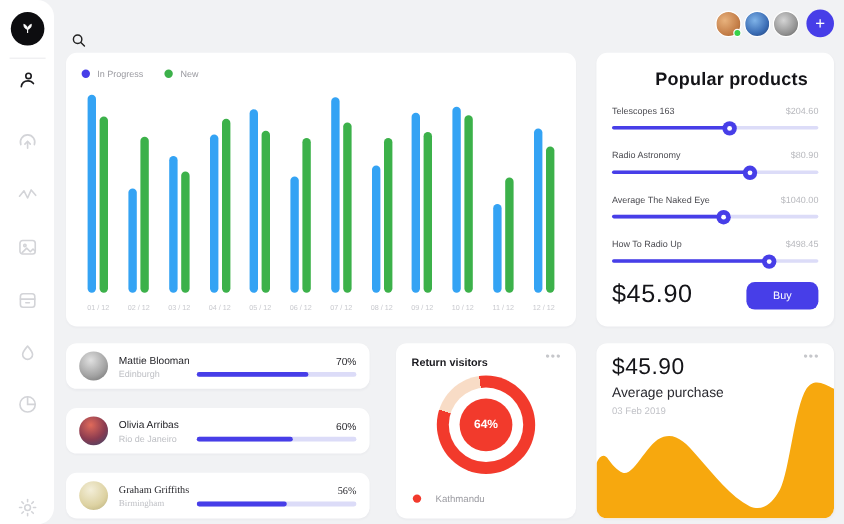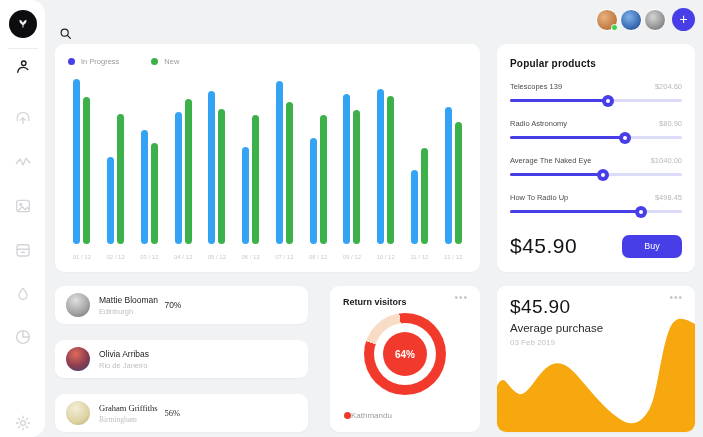--- a/index.html
+++ b/index.html
@@ -29,32 +29,32 @@
   .av1 { background:radial-gradient(circle at 35% 35%, #e8b27d, #c27b45 65%, #8a5a2e); }
   .av2 { background:radial-gradient(circle at 40% 35%, #7fb3e8, #3b6db5 60%, #1f3c70); }
   .av3 { background:radial-gradient(circle at 40% 35%, #d4d4d4, #8f8f8f 65%, #565656); }
   .status-dot { position:absolute; right:-1px; bottom:-1px; width:7px; height:7px; border-radius:50%; background:#37d24a; border:1.5px solid #fff; }
   .add-btn { width:23px; height:23px; border-radius:50%; background:var(--accent); color:#fff; font-size:14px; line-height:21px; text-align:center; margin-left:4px; cursor:pointer; border:none; }
 
   .card { position:absolute; background:#fff; border-radius:9px; box-shadow:0 1px 2px rgba(30,30,60,0.03); }
 
   
   .chart-card { left:55px; top:44px; width:425px; height:228px; }
-  .legend { position:absolute; left:13px; top:13px; display:flex; gap:32px; align-items:center; }
+  .legend { position:absolute; left:13px; top:13px; display:flex; gap:18px; align-items:center; }
   .legend-item { display:flex; align-items:center; gap:6px; font-size:7.5px; color:#9a9aa0; }
   .legend-dot { width:7px; height:7px; border-radius:50%; }
   .bars { position:absolute; left:10px; right:10px; top:46px; bottom:28px; display:flex; align-items:flex-end; }
   .bar-group { flex:1; display:flex; justify-content:center; align-items:flex-end; gap:3px; height:100%; }
   .bar { width:7px; border-radius:4px; }
   .xlabels { position:absolute; left:10px; right:10px; bottom:12px; display:flex; }
   .xlabel { flex:1; text-align:center; font-size:6px; color:#c9cacf; }
 
   
   .products-card { left:497px; top:44px; width:198px; height:228px; padding:14px 13px; }
-  .products-title { font-size:10px; font-weight:bold; color:#141418; letter-spacing:0.2px; }
+  .products-title { font-size:15px; font-weight:bold; color:#141418; letter-spacing:0.2px;margin-left:36px; }
   .product-row { margin-top:13px; }
   .product-line { display:flex; justify-content:space-between; align-items:baseline; }
   .product-name { font-size:7.5px; color:#4c4c52; }
   .product-price { font-size:7.5px; color:#b7b8bd; }
   .slider { position:relative; height:12px; margin-top:3px; cursor:pointer; }
   .slider-track { position:absolute; left:0; right:0; top:5px; height:3px; border-radius:2px; background:var(--track); }
   .slider-fill { position:absolute; left:0; top:5px; height:3px; border-radius:2px; background:var(--accent); }
   .slider-thumb { position:absolute; top:0.5px; width:12px; height:12px; border-radius:50%; background:var(--accent); transform:translateX(-6px); }
   .slider-thumb::after { content:""; position:absolute; left:4px; top:4px; width:4px; height:4px; border-radius:50%; background:#fff; }
   .products-footer { position:absolute; left:13px; right:13px; bottom:14px; display:flex; justify-content:space-between; align-items:center; }
@@ -64,34 +64,34 @@
   
   .user-card { left:55px; width:253px; height:38px; padding:7px 11px; display:flex; align-items:center; }
   .uc1{ top:286px; } .uc2{ top:340px; } .uc3{ top:394px;font-family:Liberation Serif, serif; }
   .user-avatar { width:24px; height:24px; border-radius:50%; flex:0 0 auto; }
   .ua1 { background:radial-gradient(circle at 40% 30%, #e0e0e0, #a2a2a2 60%, #6b6b6b); }
   .ua2 { background:radial-gradient(circle at 40% 30%, #e06a5a, #8a3b50 55%, #35486e); }
   .ua3 { background:radial-gradient(circle at 40% 30%, #f3eed8, #ddd2a2 60%, #b5ab77); }
   .user-info { margin-left:9px; display:flex; flex-direction:column; gap:2px; width:74px; }
   .user-name { font-size:8.5px; color:#1f1f24; }
   .user-city { font-size:7.5px; color:#bfc0c5; }
-  .user-right { margin-left:auto; width:150px; display:flex; flex-direction:row; gap:4px; }
+  .user-right { margin-left:auto; width:150px; display:flex; flex-direction:column; gap:4px; }
   .user-pct { font-size:8.5px; color:#2b2b30; text-align:right; }
   .user-bar { position:relative; height:4px; border-radius:2px; background:var(--track); }
   .user-bar-fill { position:absolute; left:0; top:0; height:4px; border-radius:2px; background:var(--accent); }
 
   
   .visitors-card { left:330px; top:286px; width:150px; height:146px; }
   .vc-title { position:absolute; left:13px; top:11px; font-size:9px; font-weight:bold; color:#1a1a1f; }
   .dots { position:absolute; right:12px; top:6px; color:#c6c7cb; font-size:10px; letter-spacing:1px; cursor:pointer; }
   .dots::before { content:"\2022\2022\2022"; }
   .donut { position:absolute; left:50%; top:68px; transform:translate(-50%,-50%); width:82px; height:82px; border-radius:50%; }
   .donut-hole { position:absolute; left:50%; top:50%; transform:translate(-50%,-50%); width:62px; height:62px; border-radius:50%; background:#fff; }
   .donut-center { position:absolute; left:50%; top:50%; transform:translate(-50%,-50%); width:44px; height:44px; border-radius:50%; background:var(--red); color:#fff; font-size:10px; font-weight:bold; display:flex; align-items:center; justify-content:center; }
-  .vc-legend { position:absolute; left:14px; bottom:12px; display:flex; align-items:center; gap:0; font-size:8px; color:#9a9aa0; }
+  .vc-legend { position:absolute; left:14px; bottom:12px; display:flex; align-items:center; gap:12px; font-size:8px; color:#9a9aa0; }
   .vc-legend-dot { width:7px; height:7px; border-radius:50%; background:var(--red); }
 
   
   .purchase-card { left:497px; top:286px; width:198px; height:146px; overflow:hidden; }
   .pc-amount { position:absolute; left:13px; top:10px; font-size:19px; color:#141418; letter-spacing:0.4px; }
   .pc-label { position:absolute; left:13px; top:36px; font-size:11.5px; color:#2a2a30; }
   .pc-date { position:absolute; left:13px; top:52px; font-size:8px; color:#c2c3c8; }
   .pc-area { position:absolute; left:0; bottom:0; width:198px; height:146px; }
 </style>
 </head>
@@ -258,21 +258,21 @@
       <div class="xlabel">11 / 12</div>
       <div class="xlabel">12 / 12</div>
     </div>
 </section>
 
 <section class="card products-card">
   <h2 class="products-title">Popular products</h2>
   <div>
       <div class="product-row">
         <div class="product-line">
-          <span class="product-name">Telescopes 139</span>
+          <span class="product-name">Telescopes 163</span>
           <span class="product-price">$204.60</span>
         </div>
         <div class="slider">
           <div class="slider-track"></div>
           <div class="slider-fill" style="width: 57%;"></div>
           <div class="slider-thumb" style="left: 57%;"></div>
         </div>
       </div>
       <div class="product-row">
         <div class="product-line">
@@ -326,20 +326,26 @@
         <div class="user-bar">
           <div class="user-bar-fill" style="width: 70%;"></div>
         </div>
       </div>
     </section>
     <section class="card user-card uc2">
       <div class="user-avatar ua2"></div>
       <div class="user-info">
         <div class="user-name">Olivia Arribas</div>
         <div class="user-city">Rio de Janeiro</div>
+      </div>
+      <div class="user-right">
+        <div class="user-pct">60%</div>
+        <div class="user-bar">
+          <div class="user-bar-fill" style="width: 60%;"></div>
+        </div>
       </div>
     </section>
     <section class="card user-card uc3">
       <div class="user-avatar ua3"></div>
       <div class="user-info">
         <div class="user-name">Graham Griffiths</div>
         <div class="user-city">Birmingham</div>
       </div>
       <div class="user-right">
         <div class="user-pct">56%</div>

